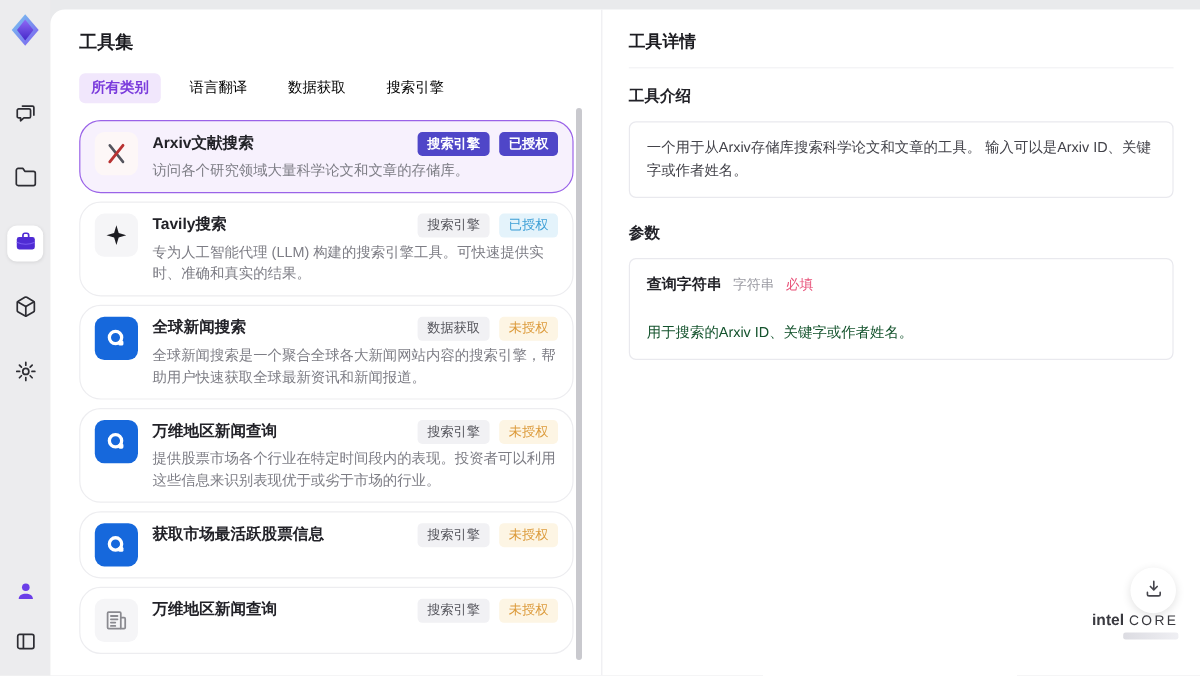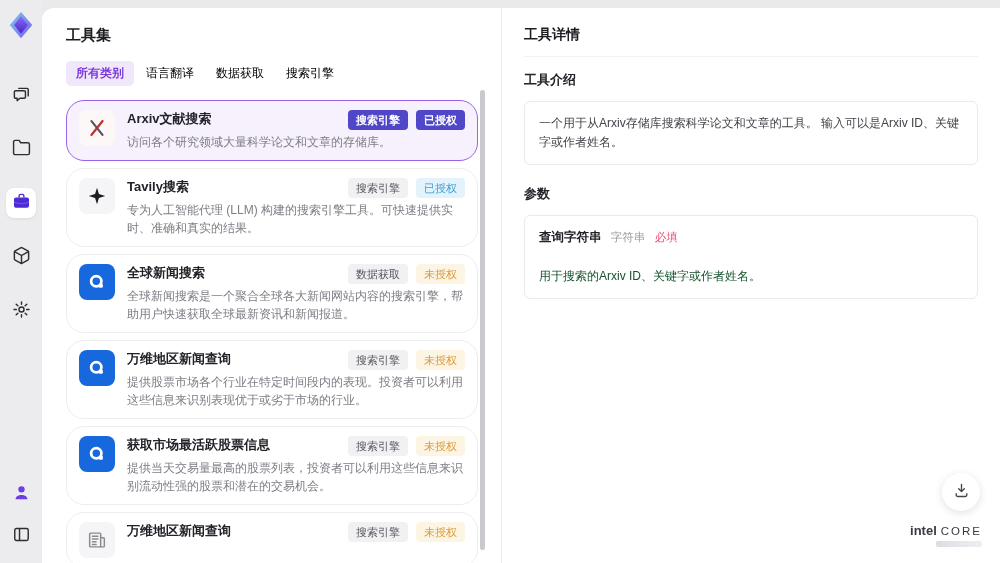--- a/index.html
+++ b/index.html
@@ -30,21 +30,21 @@
     flex:1; margin-top:8px; background:#ffffff; border-top-left-radius:12px;
     display:flex; overflow:hidden; height:calc(100% - 8px);
   }
 
   
   .list-panel {
     width:460px; flex:0 0 460px; border-right:1px solid #ededf0;
     padding:18px 0 0 24px; position:relative; overflow:hidden;
   }
   .list-title { font-size:15px; font-weight:bold; margin-bottom:16px; color:#1c1c21; }
-  .tabs { display:flex; gap:2px; margin-bottom:14px;align-items:flex-end; }
+  .tabs { display:flex; gap:14px; margin-bottom:14px;align-items:flex-end; }
   .tab {
     font-size:12px; color:#000000; padding:4px 10px; border-radius:5px; cursor:pointer;
     white-space:nowrap;
   }
   .tab.active { color:#7a3bdc; background:#f1e7fc; font-weight:bold; }
 
   .cards { width:412px; }
   .card {
     display:flex; gap:12px; background:#ffffff; border:1px solid #ededf0;
     border-radius:18px; padding:9px 12px; margin-bottom:7px; cursor:pointer;
@@ -92,21 +92,21 @@
   .param-required { font-size:11.5px; color:#e8537a; margin-left:6px; }
   .param-desc { color:#14532d;margin-top:20px; }
 
   
   .fab {
     position:absolute; right:20px; bottom:52px; width:38px; height:38px;
     border-radius:50%; background:#ffffff; box-shadow:0 2px 8px rgba(0,0,0,.12);
     display:flex; align-items:center; justify-content:center; cursor:pointer; color:#45454c;
   }
   .fab svg { width:17px; height:17px; }
-  .intel-badge { position:absolute; right:18px; bottom:16px; text-align:right; }
+  .intel-badge { position:absolute; right:18px; bottom:30px; text-align:right; }
   .intel-line { font-size:13px; color:#3a3a40; white-space:nowrap; }
   .intel-name { font-weight:bold; letter-spacing:0; }
   .intel-core { font-weight:normal; letter-spacing:2px; font-size:11.5px; text-transform:uppercase; margin-left:4px; }
   .intel-sub {
     height:6px; width:46px; margin:3px 0 0 auto; border-radius:2px;
     background:linear-gradient(90deg,#dcdce2,#efeff3);
   }
 </style>
 </head>
 <body>
@@ -292,21 +292,20 @@
             </svg>
           </div>
           <div class="card-body">
             <div class="card-top">
               <span class="tool-name">获取市场最活跃股票信息</span>
               <span class="badges">
                 <span class="badge cat">搜索引擎</span>
                 <span class="badge auth-no">未授权</span>
               </span>
             </div>
-            <p class="tool-desc">提供当天交易量最高的股票列表，投资者可以利用这些信息来识别流动性强的股票和潜在的交易机会。</p>
           </div>
         </div>
 
         <div class="card">
           <div class="tool-icon">
             <svg viewBox="0 0 24 24" width="22" height="22" fill="none" stroke="#8a8a90" stroke-width="1.6" stroke-linecap="round">
               <rect x="4" y="4.5" width="12" height="15" rx="1"></rect>
               <path d="M7 8h6M7 11h6M7 14h4M7 17h4"></path>
               <path d="M16 9.5h3a1 1 0 0 1 1 1v8a1 1 0 0 1-1 1h-3"></path>
             </svg>

